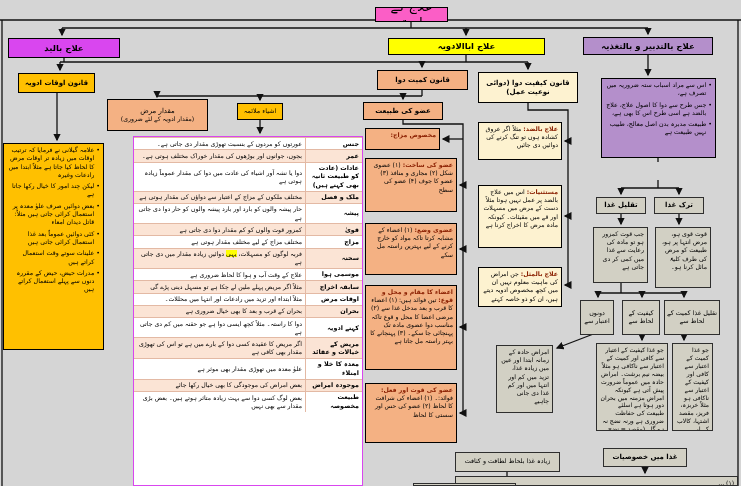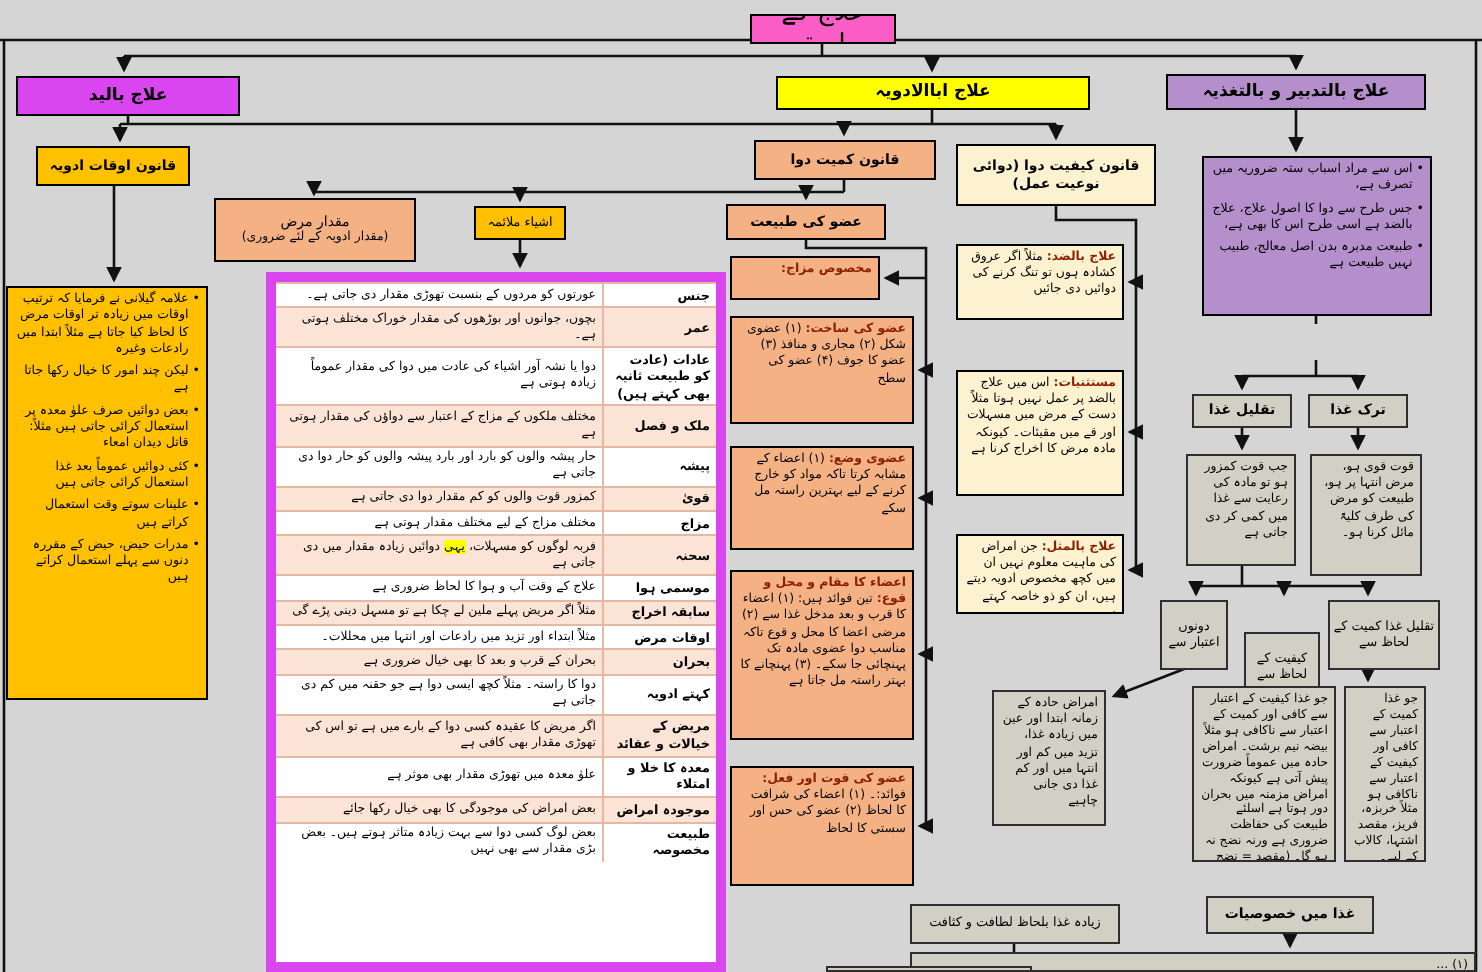--- a/index.html
+++ b/index.html
@@ -20,21 +20,21 @@
   .grey{background:#d2d0c4;border-color:#2e2e2e}
   .f-title{font-weight:normal;font-size:13px}
   .f-branch{font-weight:bold;font-size:8.5px}
   .f-node{font-weight:bold;font-size:7px}
   .f-node-s{font-weight:normal;font-size:6.4px}
   .f-small{font-size:6.2px;line-height:1.32}
   .bhead{font-weight:bold;color:#8a1f00}
   .brow{display:flex;gap:2px;text-align:right;font-size:6.3px;line-height:1.32;margin-bottom:3px}
   .brow .dot{flex:0 0 auto;font-size:6.3px}
   .tblwrap{position:absolute;left:133px;top:136px;width:230px;height:350px;background:#fff;
-           border:5px solid #d946ef;z-index:2;overflow:hidden;box-sizing:border-box}
+           border:1px solid #d946ef;z-index:2;overflow:hidden;box-sizing:border-box}
   table.mtable{width:100%;border-collapse:collapse;direction:rtl}
   table.mtable td{font-size:6.2px;line-height:1.3;padding:1.5px 3px;border-top:1px solid #e3b9a4;
            vertical-align:middle;text-align:right}
   table.mtable td.lbl{font-weight:bold;width:50px;border-left:1px solid #e3b9a4;font-size:6.4px}
   table.mtable tr:nth-child(even){background:#fbe4d5}
   .hl{background:#ffff00}
   .two-line .l1{display:block;font-weight:normal;font-size:7px}
   .two-line .l2{display:block;font-size:6.2px}
 </style>
 </head>
@@ -272,21 +272,21 @@
   </div>
 
 
   <div class="bx grey f-node" style="left:596px;top:197px;width:50px;height:17px" dir="rtl">تقلیل غذا</div>
   <div class="bx grey f-node" style="left:654px;top:197px;width:50px;height:17px" dir="rtl">ترک غذا</div>
 
   <div class="bx grey para f-small" style="left:593px;top:227px;width:55px;height:56px" dir="rtl">جب قوت کمزور ہو تو مادہ کی رعایت سے غذا میں کمی کر دی جاتی ہے</div>
   <div class="bx grey para f-small" style="left:655px;top:227px;width:56px;height:61px" dir="rtl">قوت قوی ہو، مرض انتہا پر ہو، طبیعت کو مرض کی طرف کلیۃً مائل کرنا ہو۔</div>
 
   <div class="bx grey f-node-s" style="left:664px;top:300px;width:56px;height:35px;padding:1px" dir="rtl">تقلیل غذا کمیت کے لحاظ سے</div>
-  <div class="bx grey f-node-s" style="left:622px;top:316px;width:38px;height:35px;padding:1px" dir="rtl">کیفیت کے لحاظ سے</div>
+  <div class="bx grey f-node-s" style="left:622px;top:300px;width:38px;height:35px;padding:1px" dir="rtl">کیفیت کے لحاظ سے</div>
   <div class="bx grey f-node-s" style="left:580px;top:300px;width:34px;height:35px;padding:1px" dir="rtl">دونوں اعتبار سے</div>
 
   <div class="bx grey para" style="left:672px;top:343px;width:41px;height:88px;font-size:6.1px;line-height:1.3" dir="rtl">جو غذا کمیت کے اعتبار سے کافی اور کیفیت کے اعتبار سے ناکافی ہو مثلاً خربزہ، فریز، مقصد اشتہا، کالاب کے لیے۔</div>
   <div class="bx grey para" style="left:596px;top:343px;width:72px;height:88px;font-size:6.1px;line-height:1.3" dir="rtl">جو غذا کیفیت کے اعتبار سے کافی اور کمیت کے اعتبار سے ناکافی ہو مثلاً بیضہ نیم برشت۔ امراض حادہ میں عموماً ضرورت پیش آتی ہے کیونکہ امراض مزمنہ میں بحران دور ہوتا ہے اسلئے طبیعت کی حفاظت ضروری ہے ورنہ نضج نہ ہو گا۔ (مقصد = نضج مادہ)</div>
 
   <div class="bx grey f-node" style="left:603px;top:448px;width:84px;height:19px" dir="rtl">غذا میں خصوصیات</div>
 
   <div class="bx grey f-node-s" style="left:455px;top:452px;width:105px;height:20px" dir="rtl">زیادہ غذا بلحاظ لطافت و کثافت</div>
 
   <div class="bx grey para" style="left:455px;top:476px;width:283px;height:10px;font-size:6px" dir="rtl">(۱) …</div>

